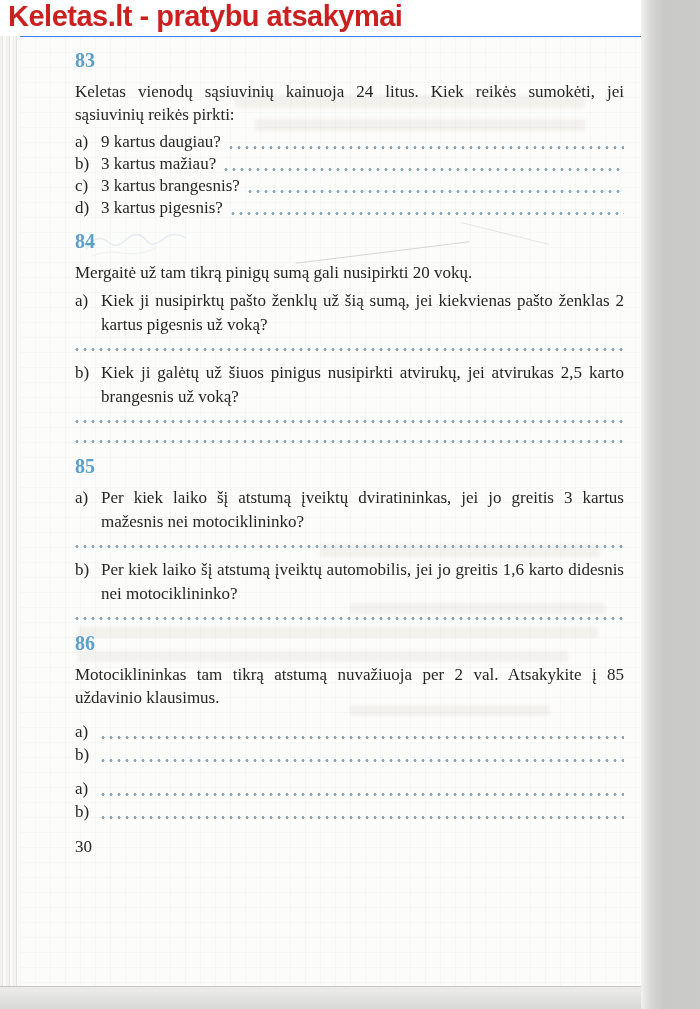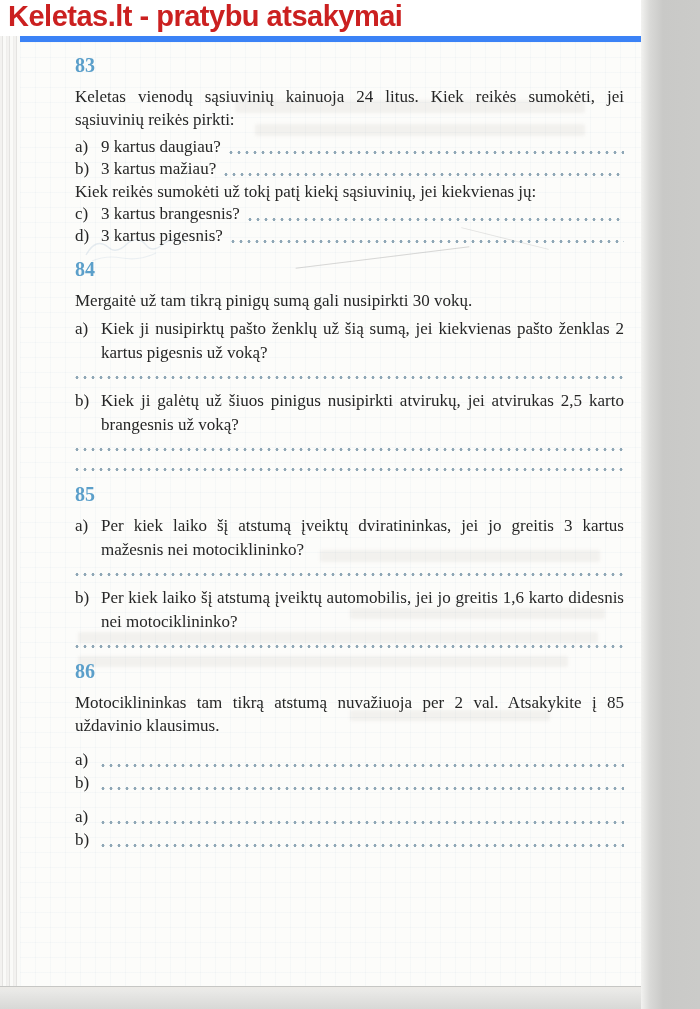--- a/index.html
+++ b/index.html
@@ -36,21 +36,21 @@
     position: absolute; left: 0; top: 36px; width: 22px; height: 950px;
     background: repeating-linear-gradient(to right,
       #f3f2f0 0 2px, #e4e3e1 2px 3px, #fafaf8 3px 6px, #efeeec 6px 7px);
   }
 
   
   .page {
     position: absolute; left: 20px; top: 36px;
     width: 621px; height: 950px;
     background: #fcfcfa;
-    border-top: 6px solid #3b82f6;
+    border-top: 1px solid #3b82f6;
     box-sizing: border-box;
   }
   
   .page::after {
     content: ""; position: absolute; inset: 0; pointer-events: none;
     background-image:
       linear-gradient(to right, rgba(130,170,200,0.05) 1px, transparent 1px),
       linear-gradient(to bottom, rgba(130,170,200,0.05) 1px, transparent 1px);
     background-size: 15px 15px;
   }
@@ -162,36 +162,35 @@
       <div class="qrow">
         <span class="qlabel">a)</span>
         <span class="qtext">9 kartus daugiau?</span>
         <span class="dots"></span>
       </div>
       <div class="qrow">
         <span class="qlabel">b)</span>
         <span class="qtext">3 kartus mažiau?</span>
         <span class="dots"></span>
       </div>
-      <p class="para" style="margin:0;">Kiek reikės sumokėti už tokį patį kiekį sąsiuvinių, jei kiekvienas jų:</p>
       <div class="qrow">
         <span class="qlabel">c)</span>
         <span class="qtext">3 kartus brangesnis?</span>
         <span class="dots"></span>
       </div>
       <div class="qrow">
         <span class="qlabel">d)</span>
         <span class="qtext">3 kartus pigesnis?</span>
         <span class="dots"></span>
       </div>
     </section>
 
     <section class="ex ex-84">
       <h2 class="exnum">84</h2>
-      <p class="para">Mergaitė už tam tikrą pinigų sumą gali nusipirkti 30 vokų.</p>
+      <p class="para">Mergaitė už tam tikrą pinigų sumą gali nusipirkti 20 vokų.</p>
       <div class="qpara">
         <span class="qlabel">a)</span>
         <span class="qbody">Kiek ji nusipirktų pašto ženklų už šią sumą, jei kiekvienas pašto ženklas 2 kartus pigesnis už voką?</span>
       </div>
       <div class="dotline"></div>
       <div class="qpara">
         <span class="qlabel">b)</span>
         <span class="qbody">Kiek ji galėtų už šiuos pinigus nusipirkti atvirukų, jei atvirukas 2,5 karto brangesnis už voką?</span>
       </div>
       <div class="dotline"></div>
@@ -233,15 +232,16 @@
           <span class="qlabel">a)</span>
           <span class="dots"></span>
         </div>
         <div class="qrow">
           <span class="qlabel">b)</span>
           <span class="dots"></span>
         </div>
       </div>
     </section>
 
+    <div class="page-number">30</div>
 
   </div>
 </div>
 
 </body></html>

